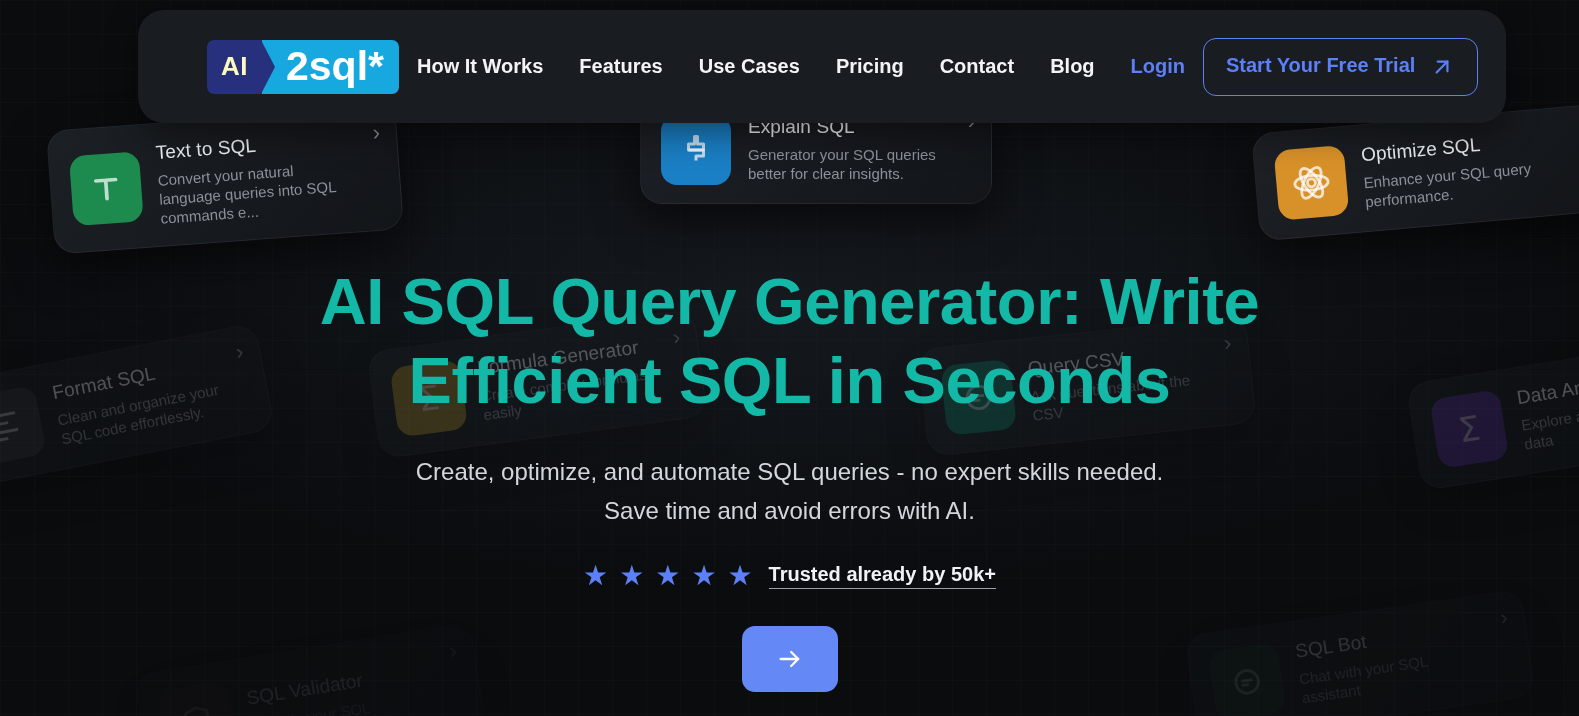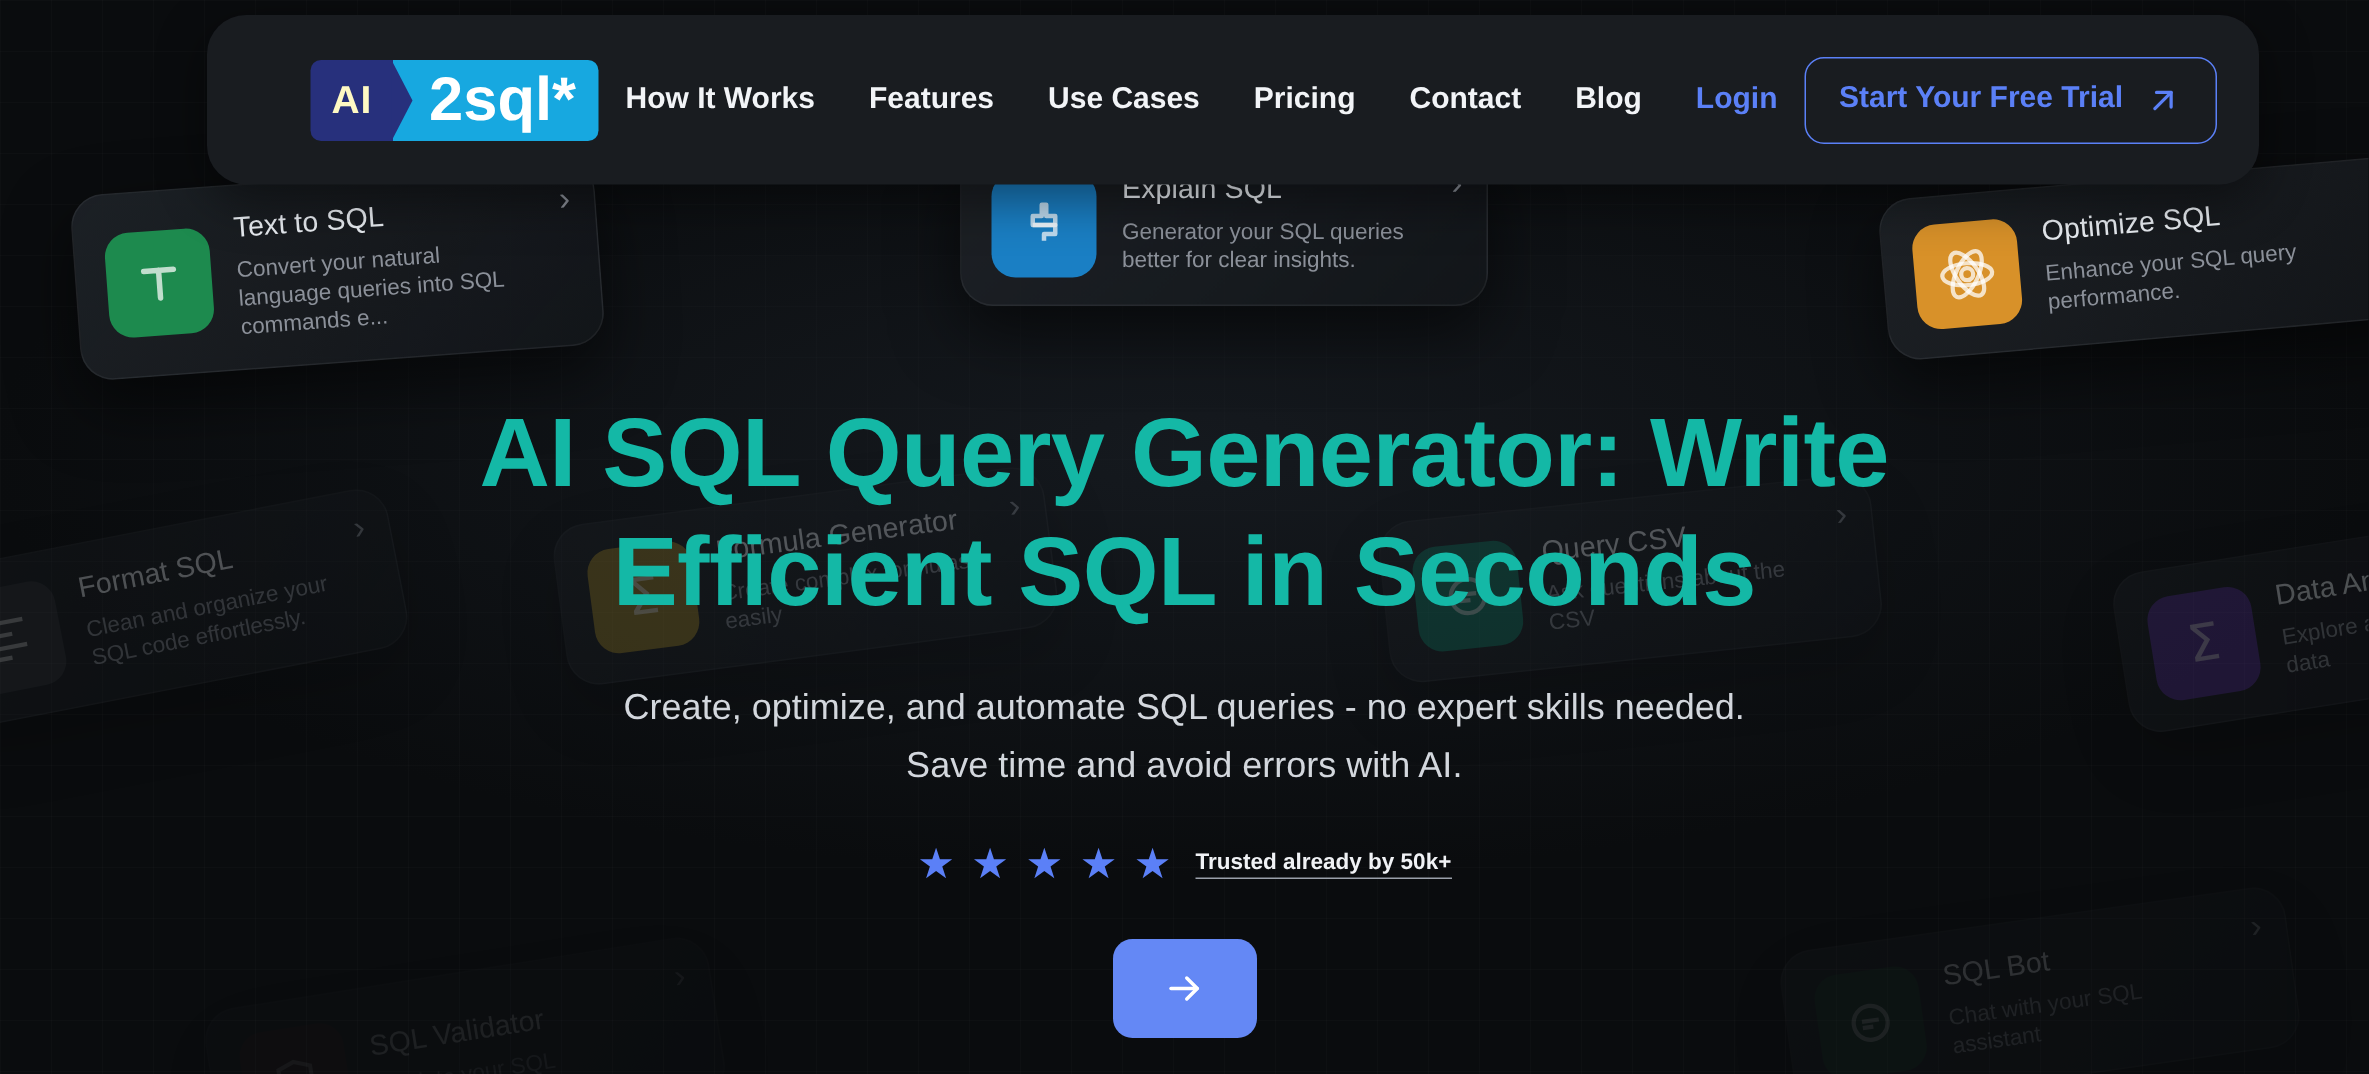--- a/index.html
+++ b/index.html
@@ -143,21 +143,21 @@
     color:#d3d7dd; max-width:760px;
     margin-left:auto; margin-right:auto;
   }
   .rating{
     margin-top:31px;
     display:flex; align-items:center; justify-content:center; gap:16px;
   }
   .stars{ display:flex; gap:11px; }
   .star{ color:#5b80f7; font-size:28px; line-height:1; }
   .trust{
-    font-size:15px; font-weight:bold; color:#f0f2f5;
+    font-size:20px; font-weight:bold; color:#f0f2f5;
     border-bottom:1px solid #9aa0aa; padding-bottom:2px;
   }
   .cta-wrap{ margin-top:36px; display:flex; justify-content:center; }
   .cta{
     display:flex; align-items:center; gap:22px;
     background:#6488f5; color:#ffffff;
     font-size:21px; font-weight:bold;
     border:none; border-radius:13px;
     padding:19px 34px;
     cursor:pointer;

